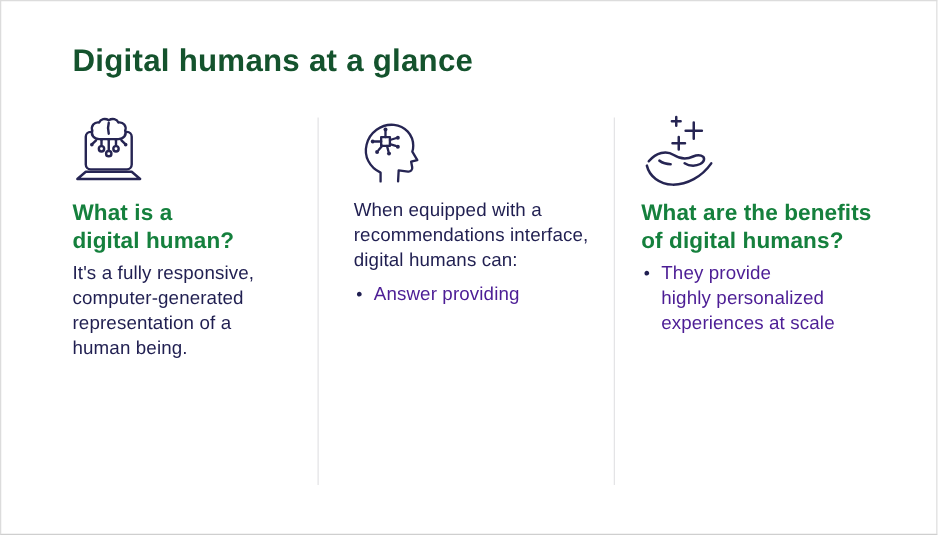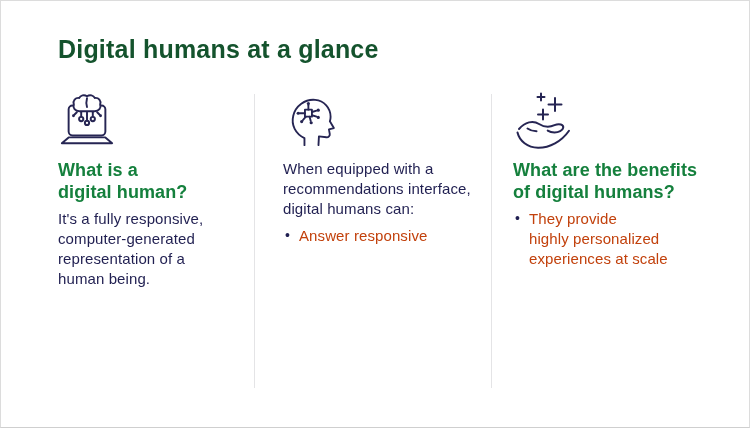--- a/index.html
+++ b/index.html
@@ -67,21 +67,21 @@
     list-style: none;
     margin-top: 7px;
   }
   ul.bullets.no-para { margin-top: 0; }
   ul.bullets li {
     position: relative;
     padding-left: 16px;
     margin-bottom: 9px;
     font-size: 15px;
     line-height: 20px;
-    color: #c2410c;
+    color: #4c1d95;
     letter-spacing: 0.1px;
     white-space: pre-line;
   }
   ul.bullets li::before {
     content: "\2022";
     position: absolute;
     left: 2px;
     top: -1px;
     font-size: 14px;
     color: #201f51;
@@ -144,21 +144,21 @@
           <path class="ic" d="M24.5,27.5l-3.2,3.6"></path>
             <circle class="ic-dot" cx="20" cy="32.8" r="1.7"></circle>
           <path class="ic" d="M28.5,27.5l1.2,4.6"></path>
             <circle class="ic-dot" cx="30.2" cy="34" r="1.7"></circle>
         </svg>
       </div>
       <p class="col-body">When equipped with a
 recommendations interface,
 digital humans can:</p>
       <ul class="bullets">
-        <li>Answer responsive</li>
+        <li>Answer providing</li>
       </ul>
     </section>
 
     <div class="vdiv"></div>
 
     <section class="col col3">
       <div class="icon-wrap">
         <svg width="64" height="60" viewBox="0 0 64 60">
           <path class="ic" d="M28,4.5v7 M24.5,8h7"></path>
           <path class="ic" d="M42,9v13 M35.5,15.5h13"></path>

